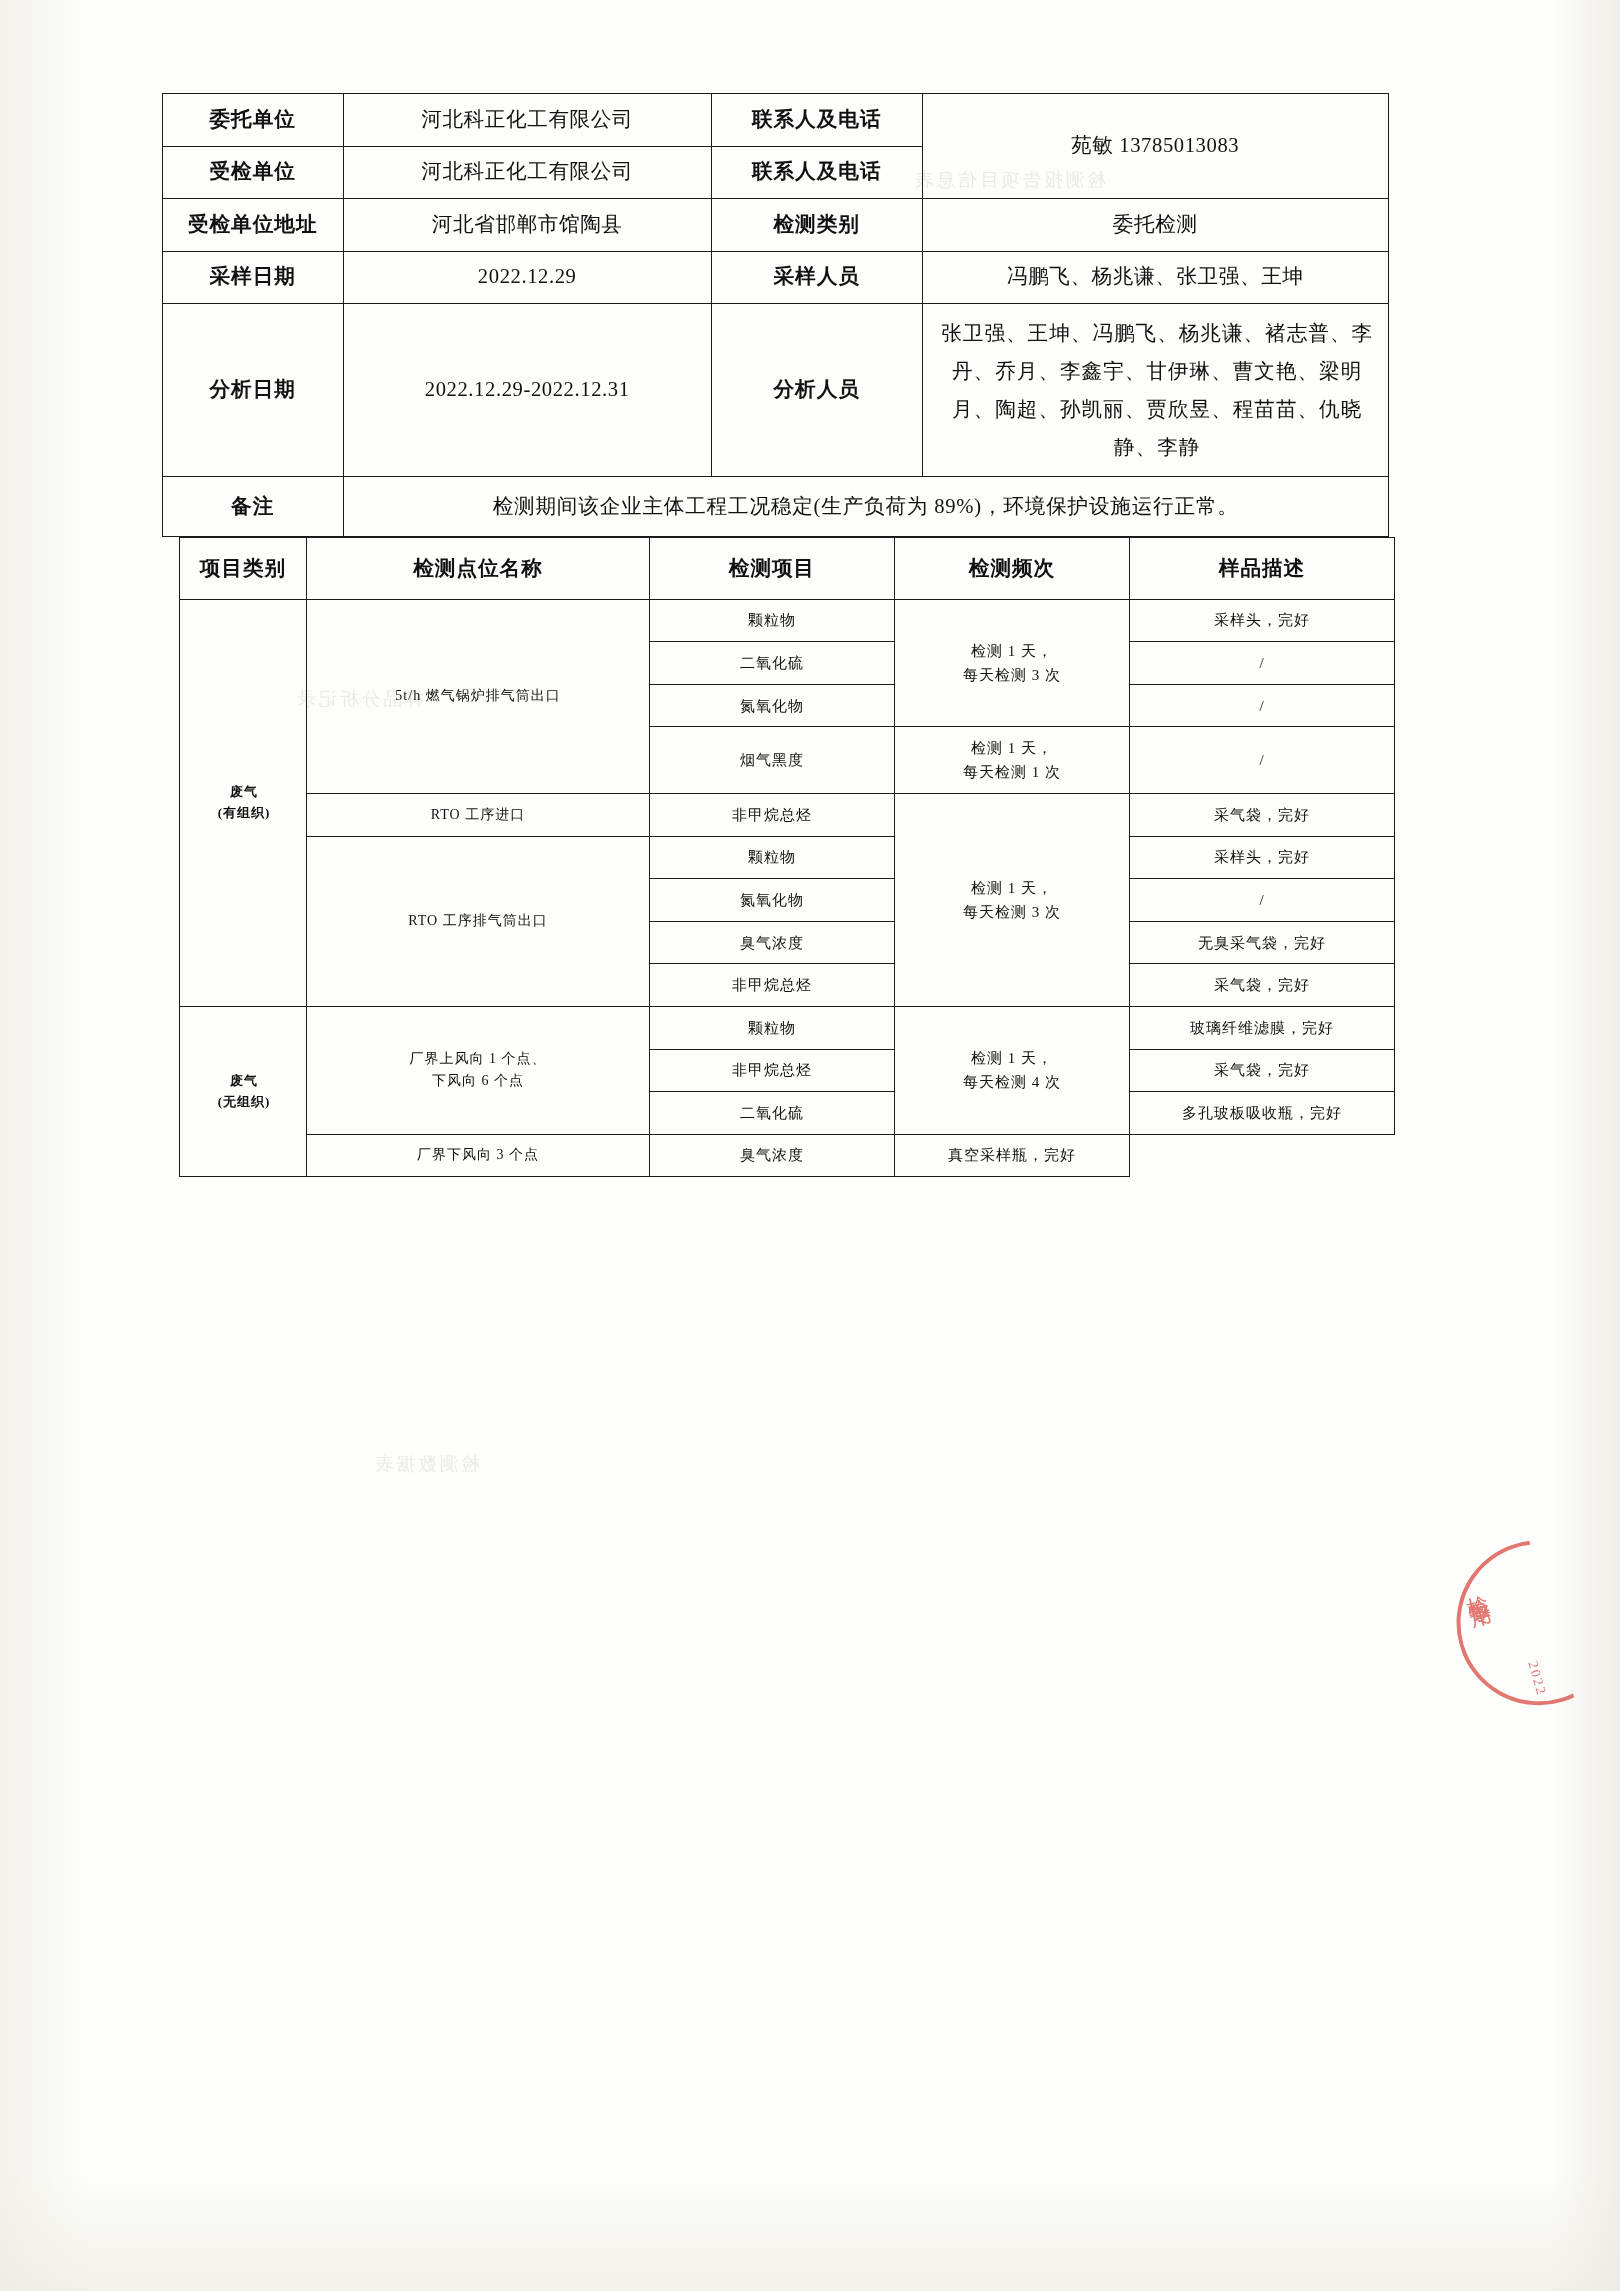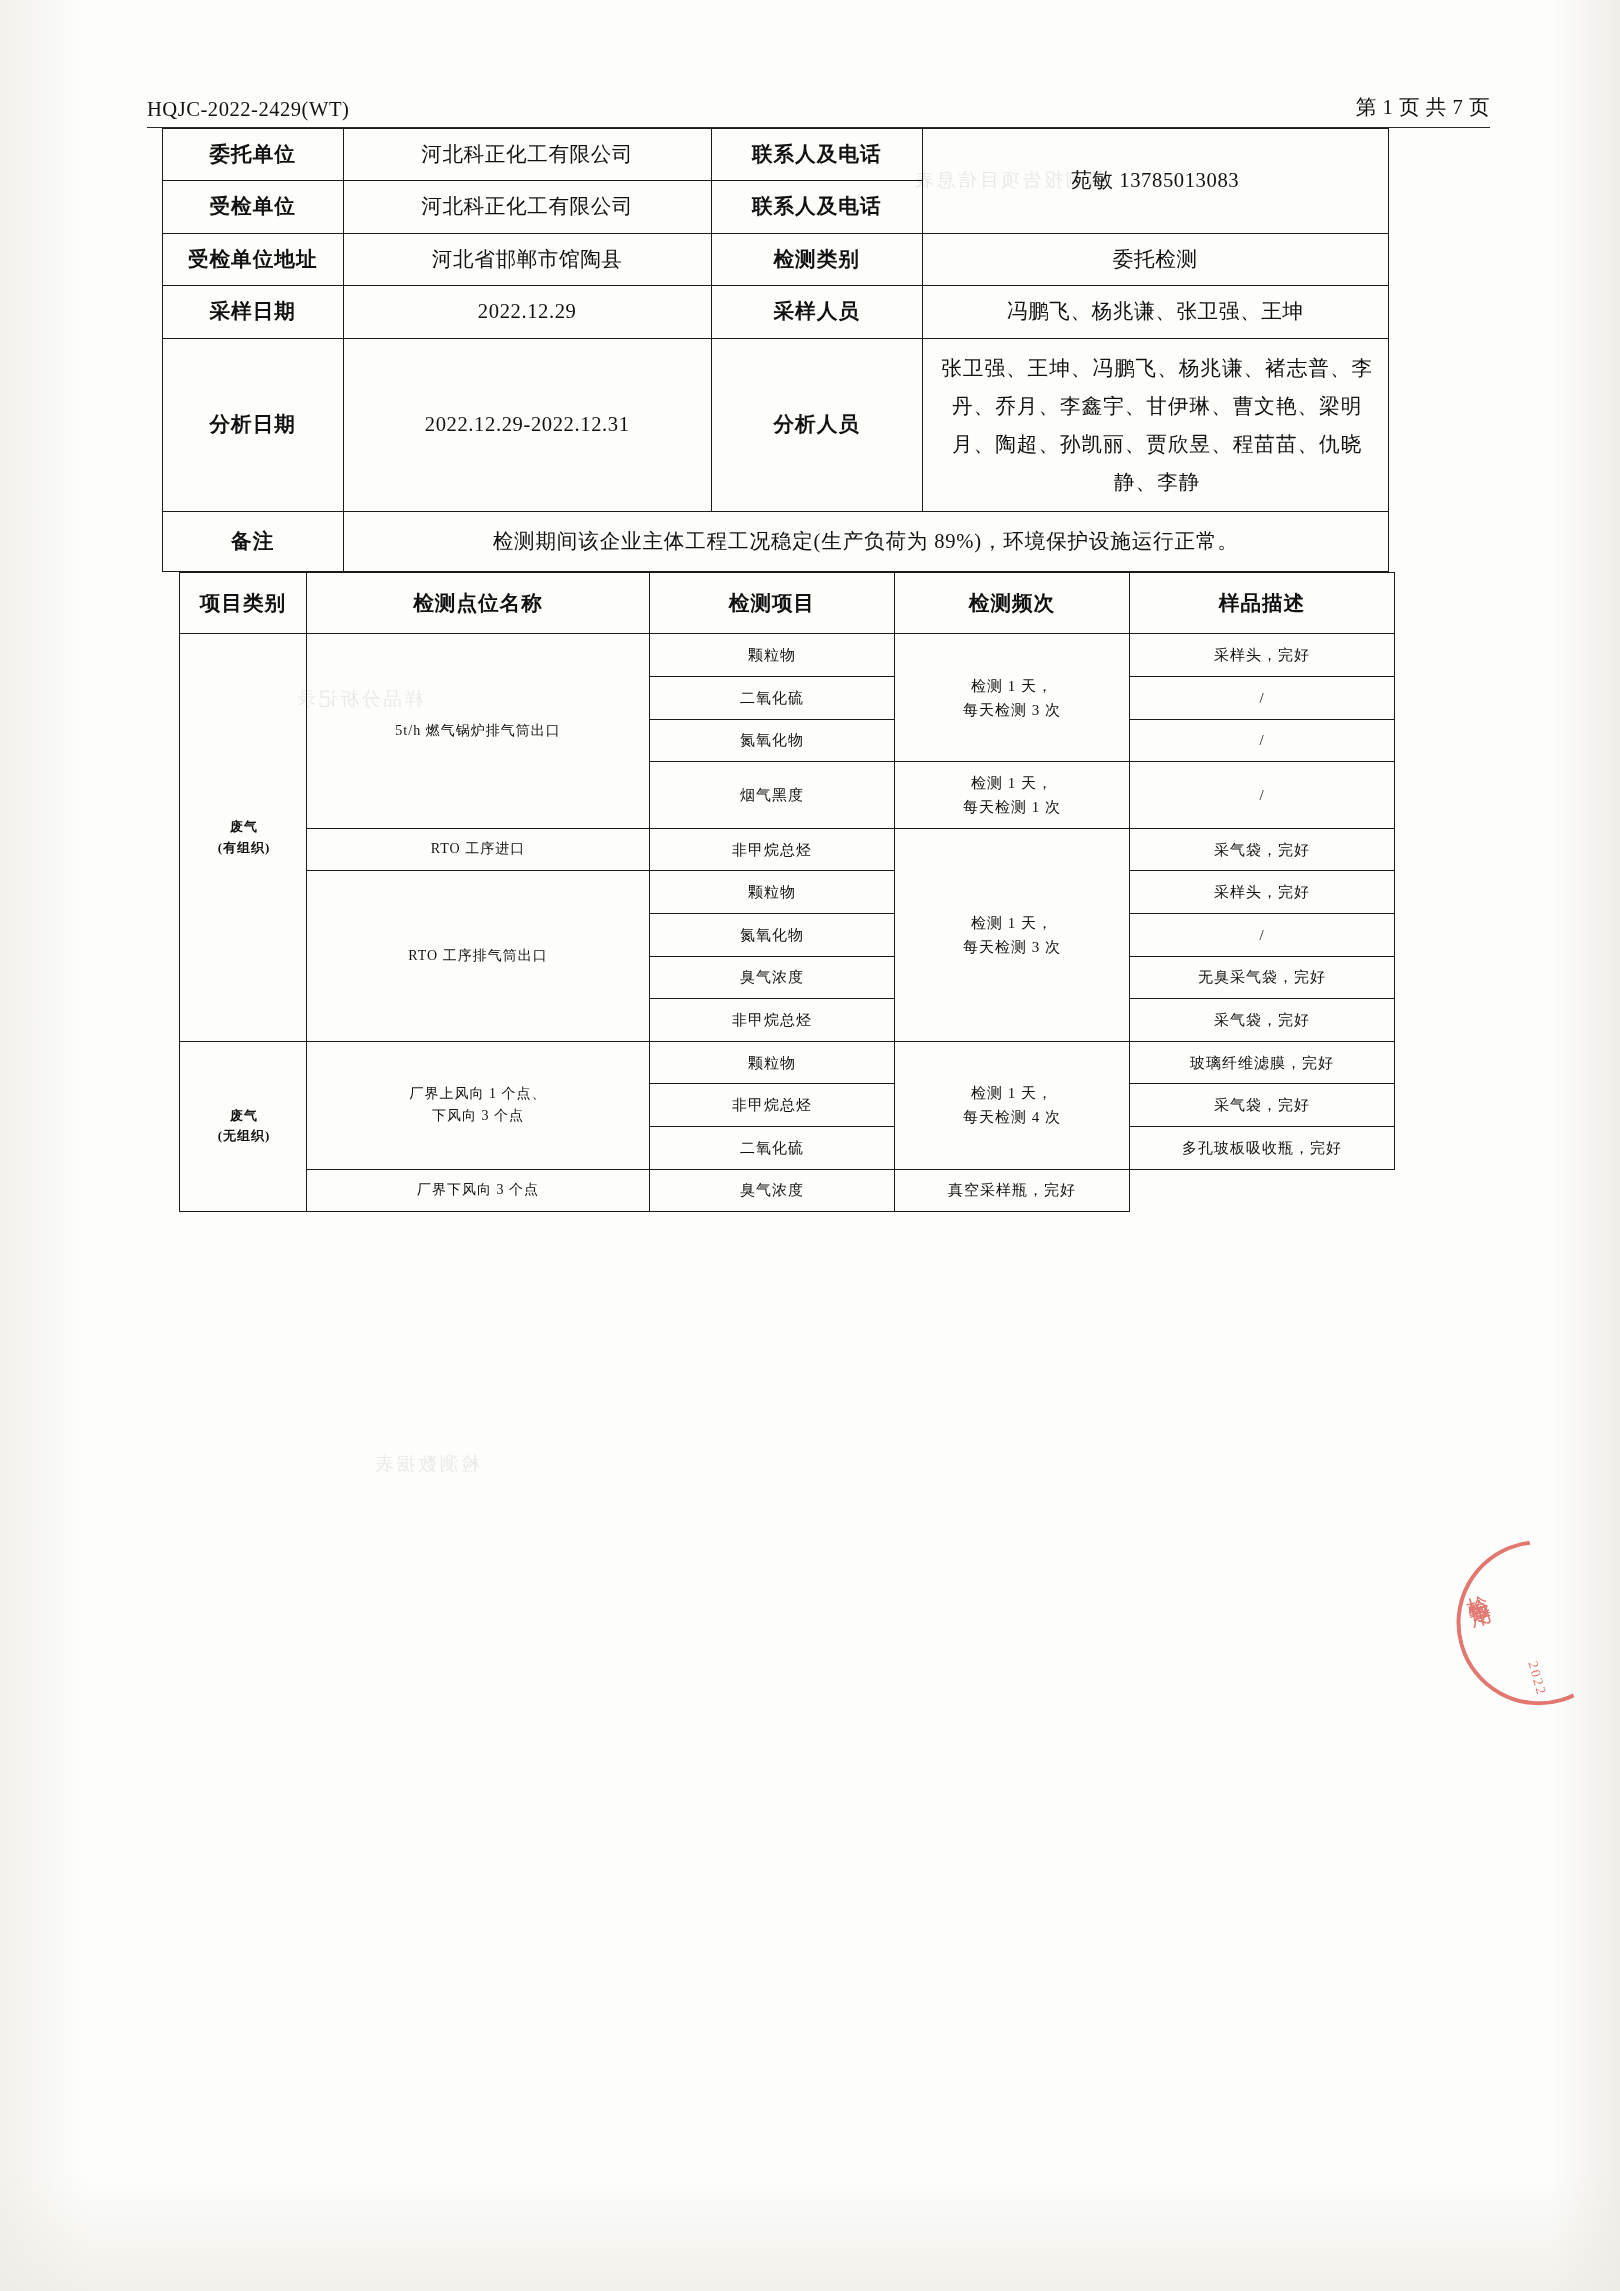--- a/index.html
+++ b/index.html
@@ -191,24 +191,20 @@
   <div class="paper-edge-left"></div>
   <div class="paper-edge-right"></div>
   <div class="paper-edge-bottom"></div>
 
   <div class="ghost" style="left:912px; top:167px;">检测报告项目信息表</div>
   <div class="ghost" style="left:294px; top:686px;">样品分析记录</div>
   <div class="ghost" style="left:372px; top:1451px;">检测数据表</div>
 
   <div class="content">
 
-    <div class="doc-header">
-      <div class="code">HQJC-2022-2429(WT)</div>
-      <div class="pager">第 1 页 共 7 页</div>
-    </div>
 
 
     <table class="grid">
       <colgroup>
         <col style="width:181px">
         <col style="width:368px">
         <col style="width:211px">
         <col style="width:466px">
       </colgroup>
       <tbody>
@@ -326,21 +322,21 @@
           <td class="desc">采气袋，完好</td>
         </tr>
 
         <tr>
           <td class="cat" rowspan="4">
             <div>废气</div>
             <div>(无组织)</div>
           </td>
           <td class="loc" rowspan="3">
             <div>厂界上风向 1 个点、</div>
-            <div>下风向 3 个点</div>
+            <div>下风向 6 个点</div>
           </td>
           <td class="item">颗粒物</td>
           <td class="freq" rowspan="3">
             <div>检测 1 天，</div>
             <div>每天检测 4 次</div>
           </td>
           <td class="desc">玻璃纤维滤膜，完好</td>
         </tr>
         <tr>
           <td class="item">非甲烷总烃</td>

